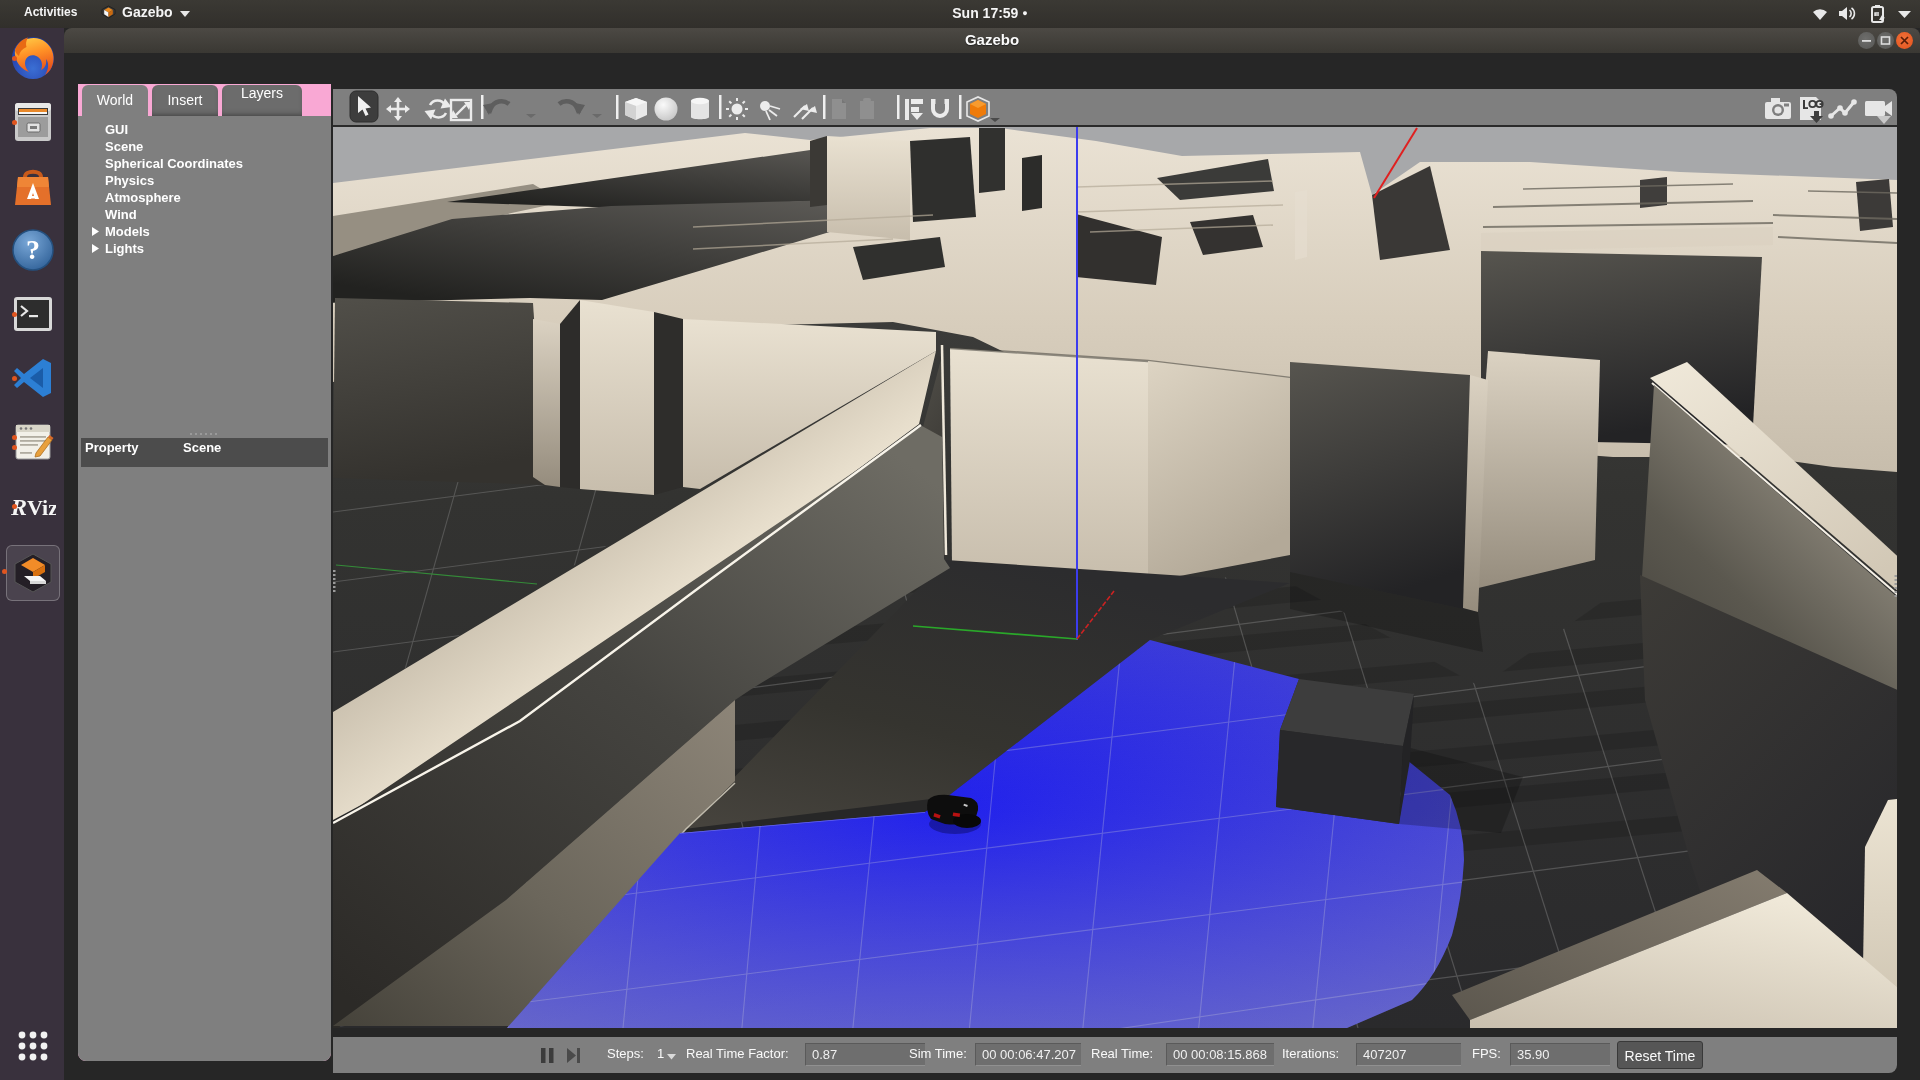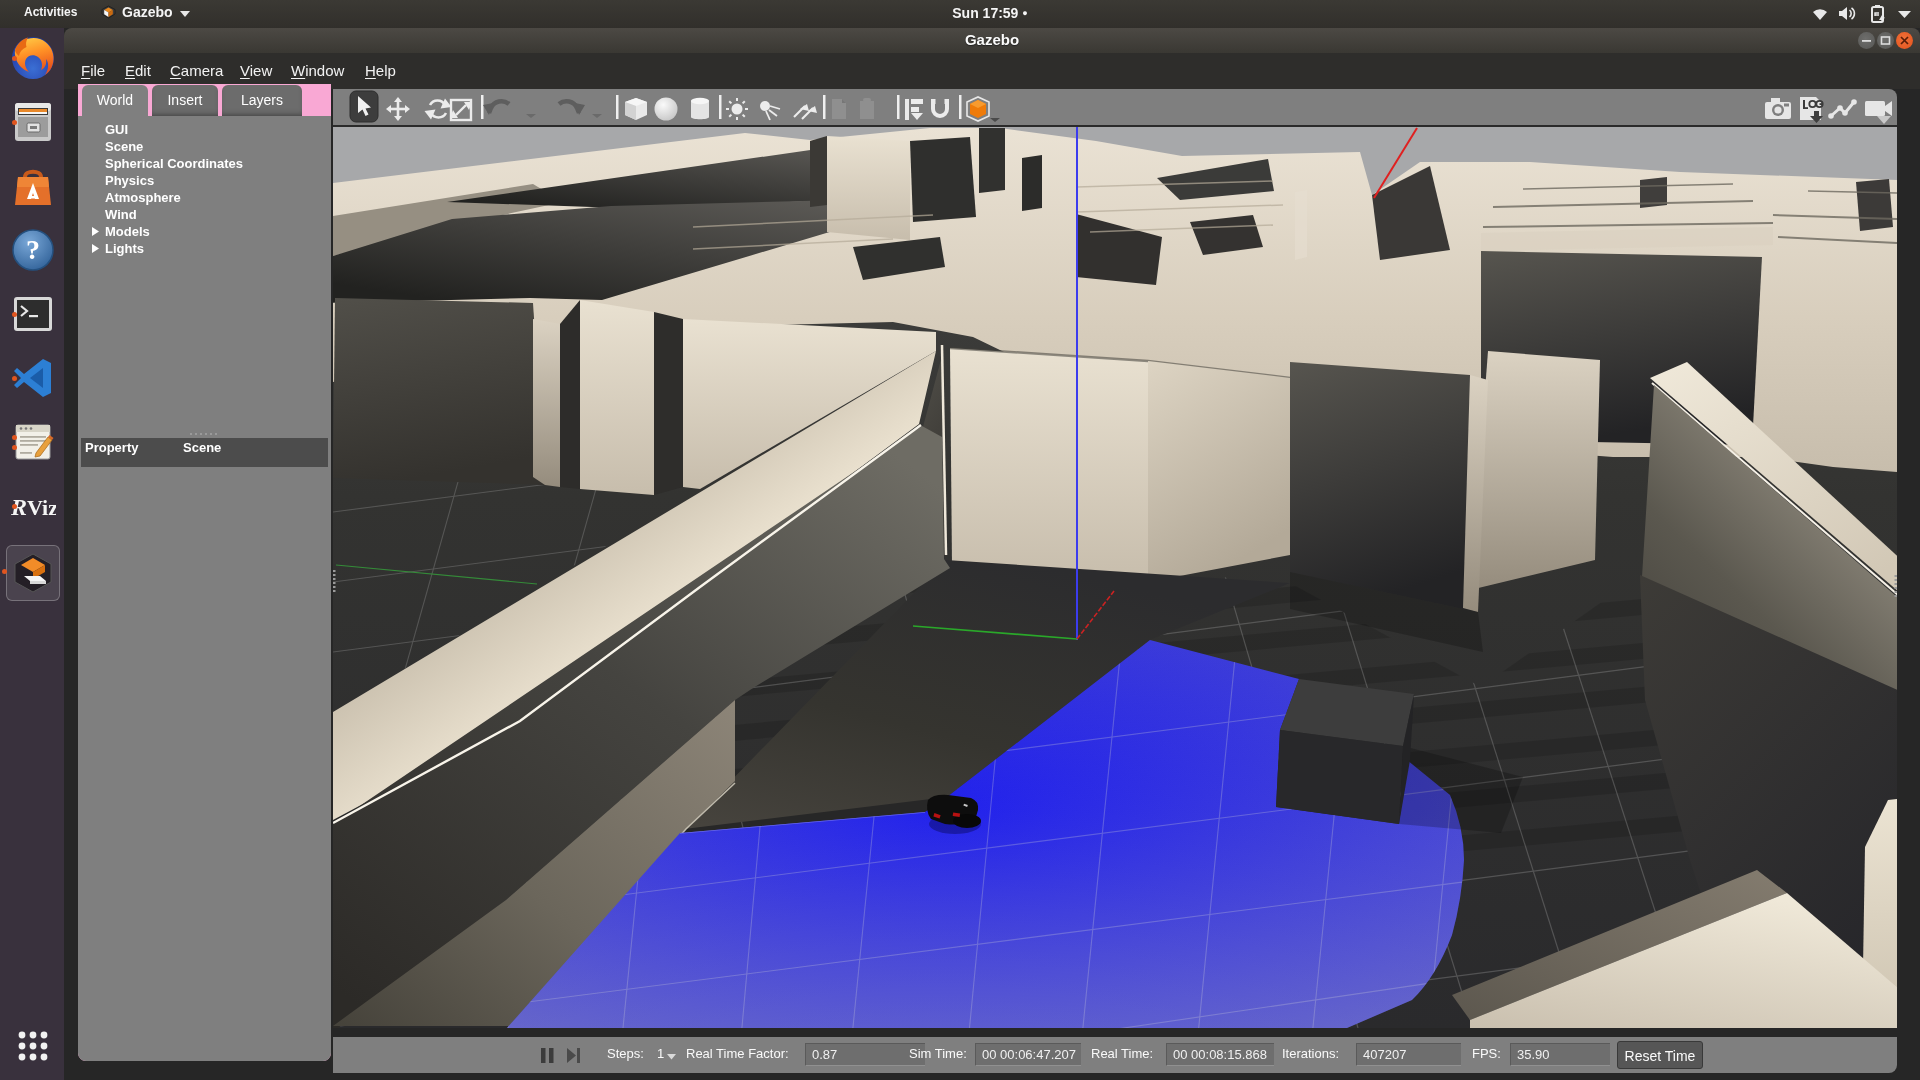--- a/index.html
+++ b/index.html
@@ -198,32 +198,24 @@
     <div class="winbtn" style="left:1794px;background:radial-gradient(circle at 45% 40%,#6e6e6c,#565654)"><svg width="17" height="17">
           <rect x="4" y="8" width="9" height="1.8" fill="#dcdcdc"></rect>
         </svg></div>
     <div class="winbtn" style="left:1813px;background:radial-gradient(circle at 45% 40%,#6e6e6c,#565654)"><svg width="17" height="17">
           <rect x="4.5" y="5" width="8" height="7" fill="none" stroke="#dcdcdc" stroke-width="1.6"></rect>
         </svg></div>
     <div class="winbtn" style="left:1832px;background:radial-gradient(circle at 45% 40%,#f0713a,#e4521b)"><svg width="17" height="17">
           <path d="M5 5 L12 12 M12 5 L5 12" stroke="#5a1d07" stroke-width="1.7"></path>
         </svg></div>
   </div>
-  <div id="menubar">
-    <div class="mitem" style="left:17px"><u>F</u>ile</div>
-    <div class="mitem" style="left:61px"><u>E</u>dit</div>
-    <div class="mitem" style="left:106px"><u>C</u>amera</div>
-    <div class="mitem" style="left:176px"><u>V</u>iew</div>
-    <div class="mitem" style="left:227px"><u>W</u>indow</div>
-    <div class="mitem" style="left:301px"><u>H</u>elp</div>
-  </div>
   <div id="leftpanel">
     <div class="tab" style="left:4px;width:66px;background:#7f7f7f;border-radius:6px 6px 0 0;padding-top:7px;z-index:2">World</div>
     <div class="tab" style="left:74px;width:66px;background:#6c6c6c;border-radius:6px 6px 0 0;padding-top:7px;box-shadow:inset 0 -4px 6px -4px #333">Insert</div>
-    <div class="tab" style="left:144px;width:80px;background:#6c6c6c;border-radius:6px 6px 0 0;padding-top:7px;box-shadow:inset 0 -4px 6px -4px #333">Layers</div>
+    <div class="tab" style="left:144px;width:80px;background:#6c6c6c;border-radius:6px 6px 0 0;box-shadow:inset 0 -4px 6px -4px #333">Layers</div>
     <div id="panelbody">
       <div class="tree" style="left:27px;top:6px">GUI</div>
       <div class="tree" style="left:27px;top:23px">Scene</div>
       <div class="tree" style="left:27px;top:40px">Spherical Coordinates</div>
       <div class="tree" style="left:27px;top:57px">Physics</div>
       <div class="tree" style="left:27px;top:74px">Atmosphere</div>
       <div class="tree" style="left:27px;top:91px">Wind</div>
       <div class="tree" style="left:27px;top:108px"><svg style="position:absolute;left:-13px;top:3px" width="8" height="10">
             <path d="M0 0 L7 4.5 L0 9 Z" fill="#fff"></path>
           </svg>Models</div>

